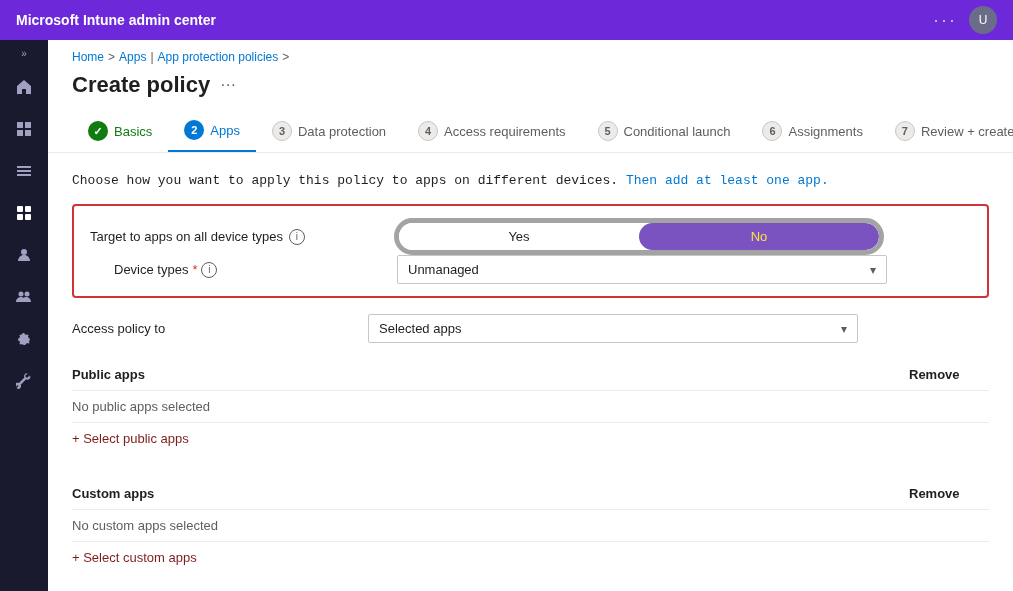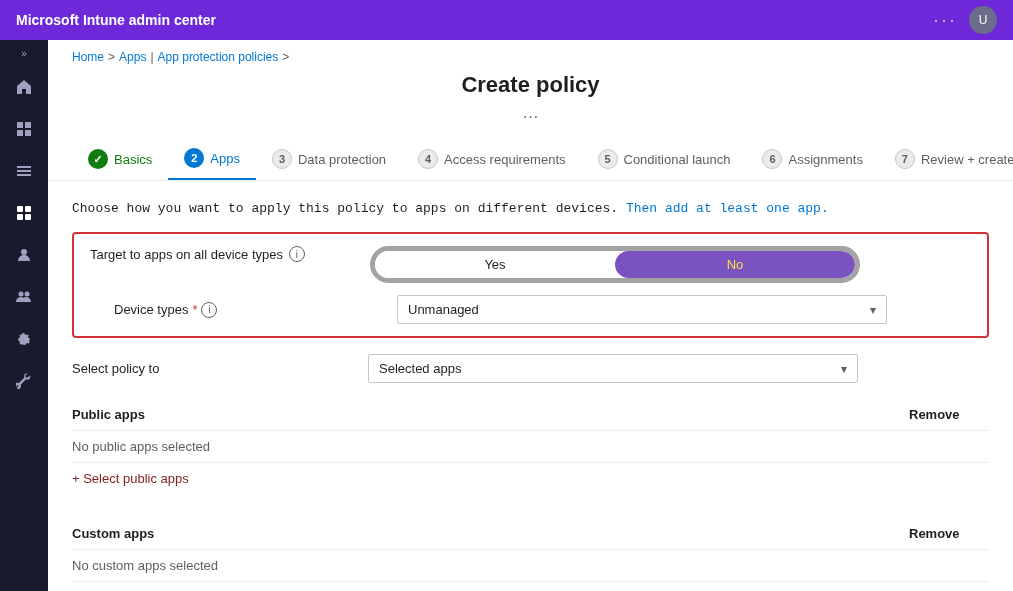--- a/index.html
+++ b/index.html
@@ -60,21 +60,20 @@
     }
     .breadcrumb span { color: #605e5c; }
     .breadcrumb a { color: #0078d4; text-decoration: none; }
 
     
     .page-header {
       padding: 4px 24px 12px 24px;
       display: flex;
       align-items: center;
       gap: 10px;
-      flex-direction: column;
     }
     .page-title { font-size: 22px; font-weight: 600; color: #201f1e; }
     .page-title-dots { color: #605e5c; font-size: 16px; }
 
     
     .steps-nav {
       padding: 0 24px;
       display: flex;
       align-items: center;
       border-bottom: 1px solid #edebe9;
@@ -120,23 +119,22 @@
     
     .red-border-section {
       border: 2px solid #d13438;
       border-radius: 4px;
       padding: 12px 16px;
       margin-bottom: 16px;
     }
 
     .form-row {
       display: flex;
-      align-items: flex-start;
-      margin-bottom: 12px;
-      gap: 0;
+      align-items: center;
+      gap: 24px;
     }
     .form-label {
       min-width: 280px;
       font-size: 13px;
       color: #201f1e;
       display: flex;
       align-items: center;
       gap: 6px;
     }
     .info-icon {
@@ -401,21 +399,21 @@
           </div>
           <div class="dropdown-control">
             <span>Unmanaged</span>
             <span class="chevron-down">▾</span>
           </div>
         </div>
 
       </div>
 
       <div class="target-row">
-        <div class="target-label">Select policy to</div>
+        <div class="target-label">Access policy to</div>
         <div class="dropdown-control">
           <span>Selected apps</span>
           <span class="chevron-down">▾</span>
         </div>
       </div>
 
       <div class="apps-section">
         <div class="apps-table-header">
           <div class="apps-col-name">Public apps</div>
           <div class="apps-col-remove">Remove</div>

